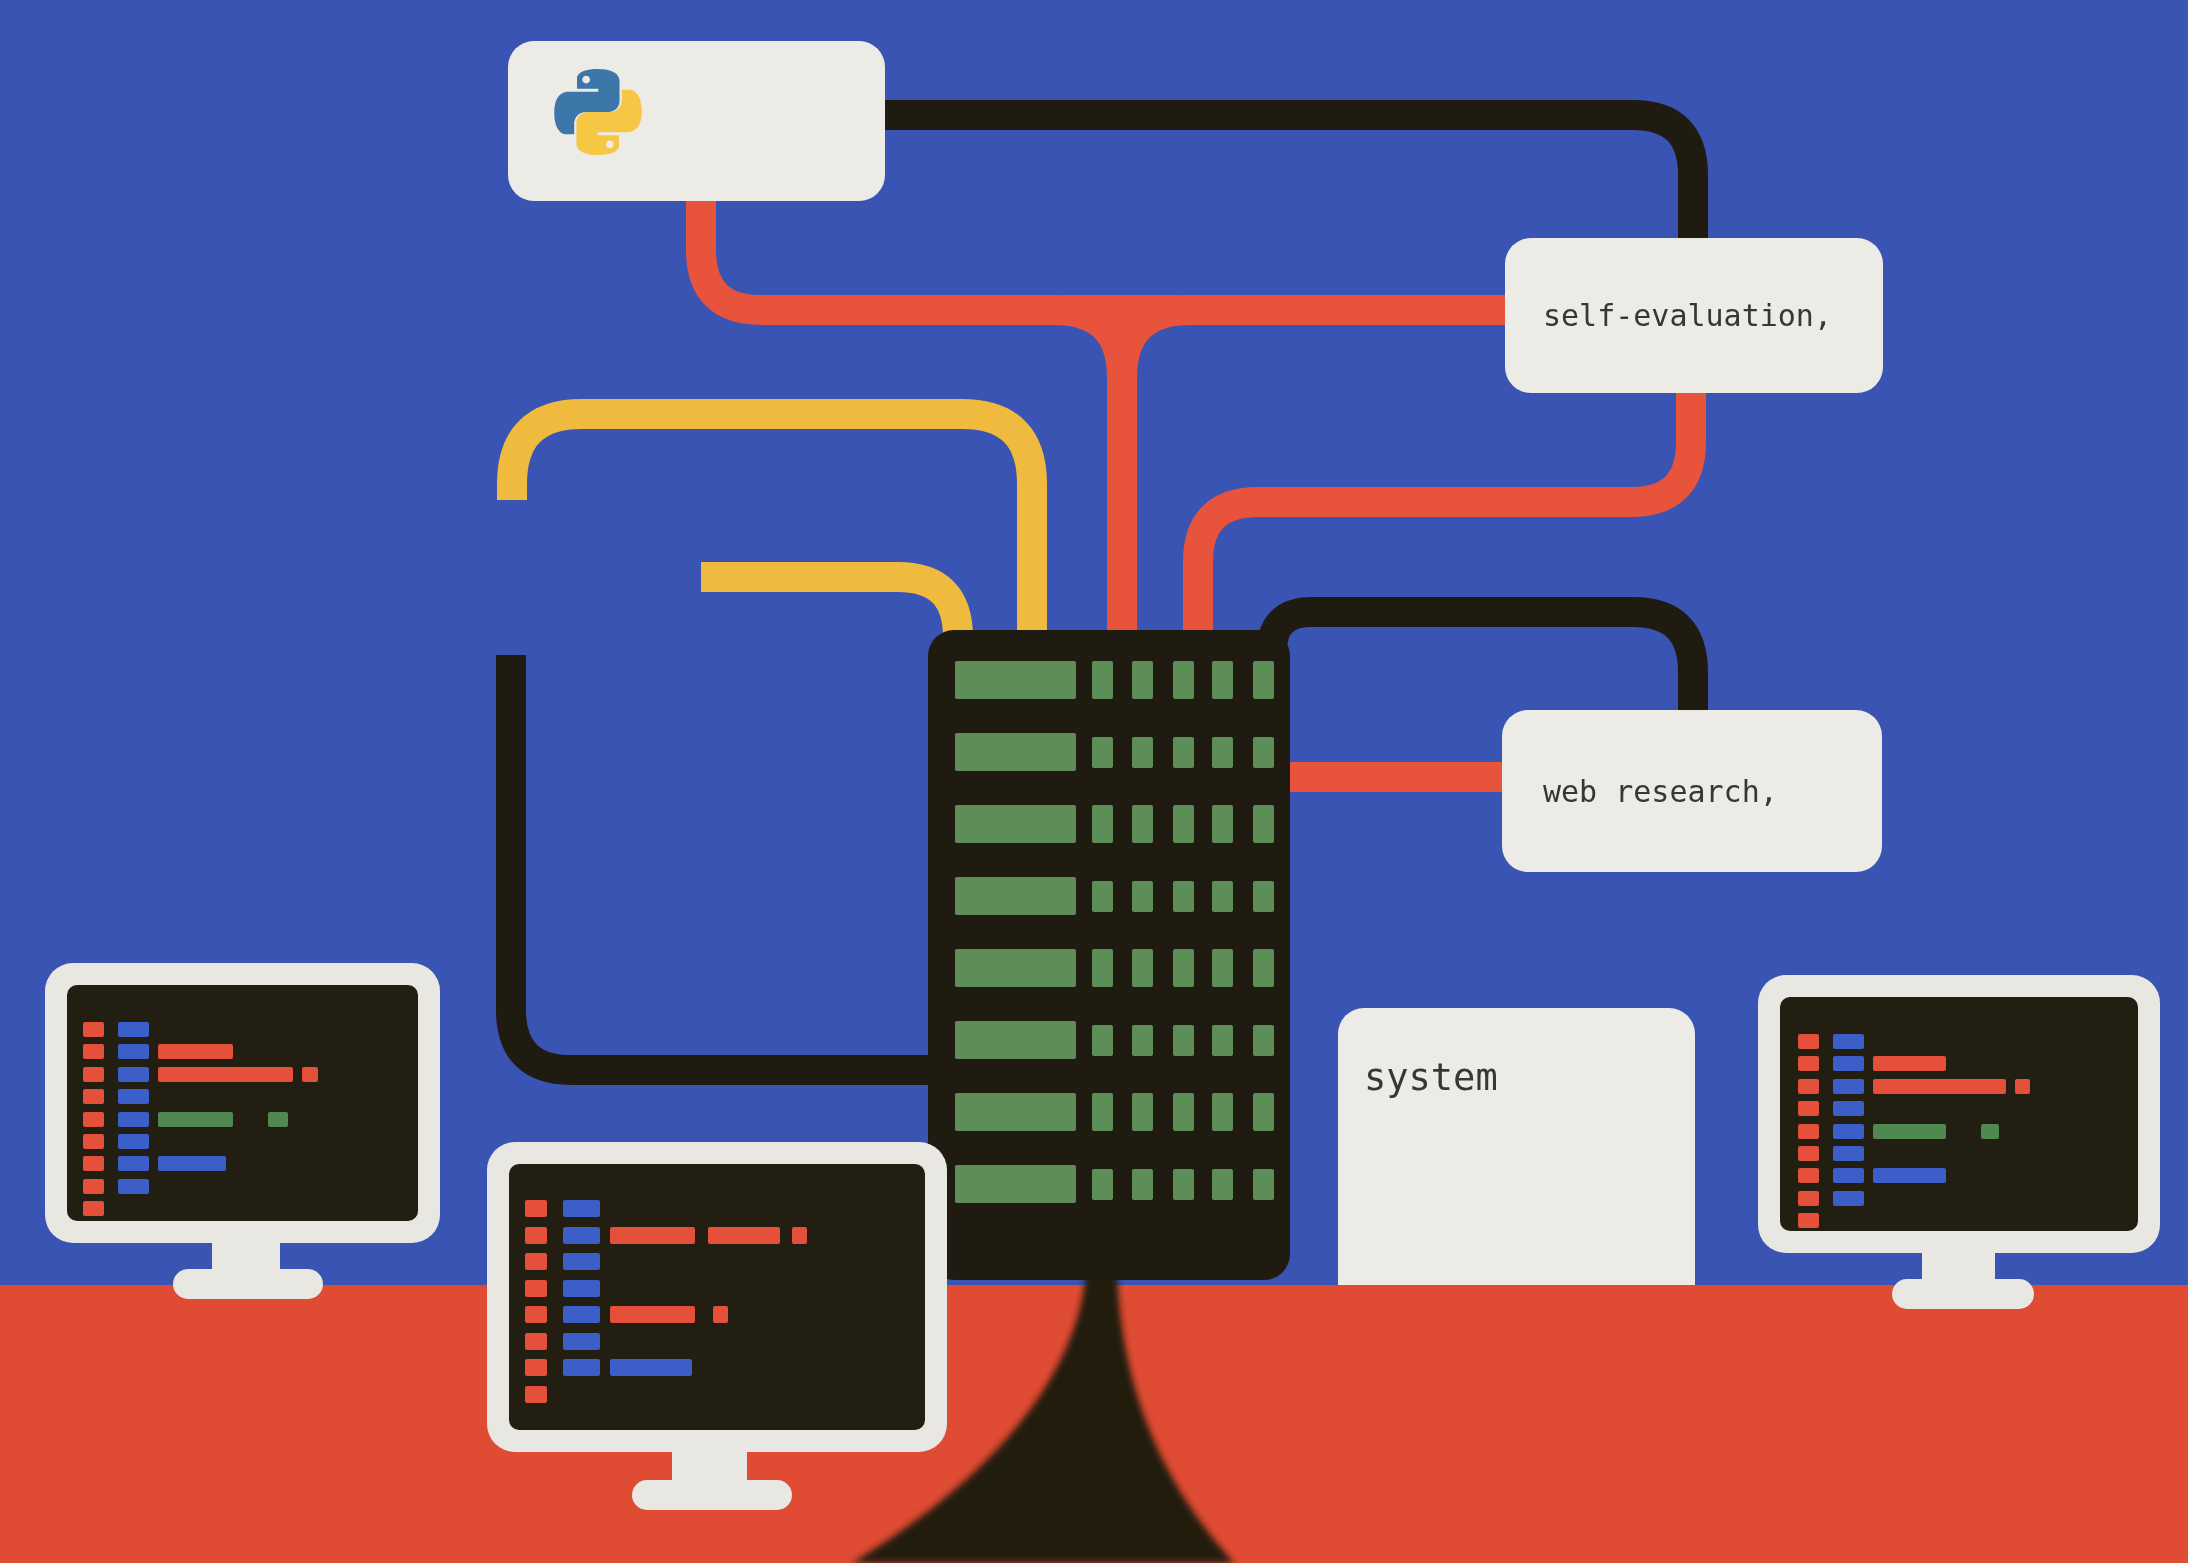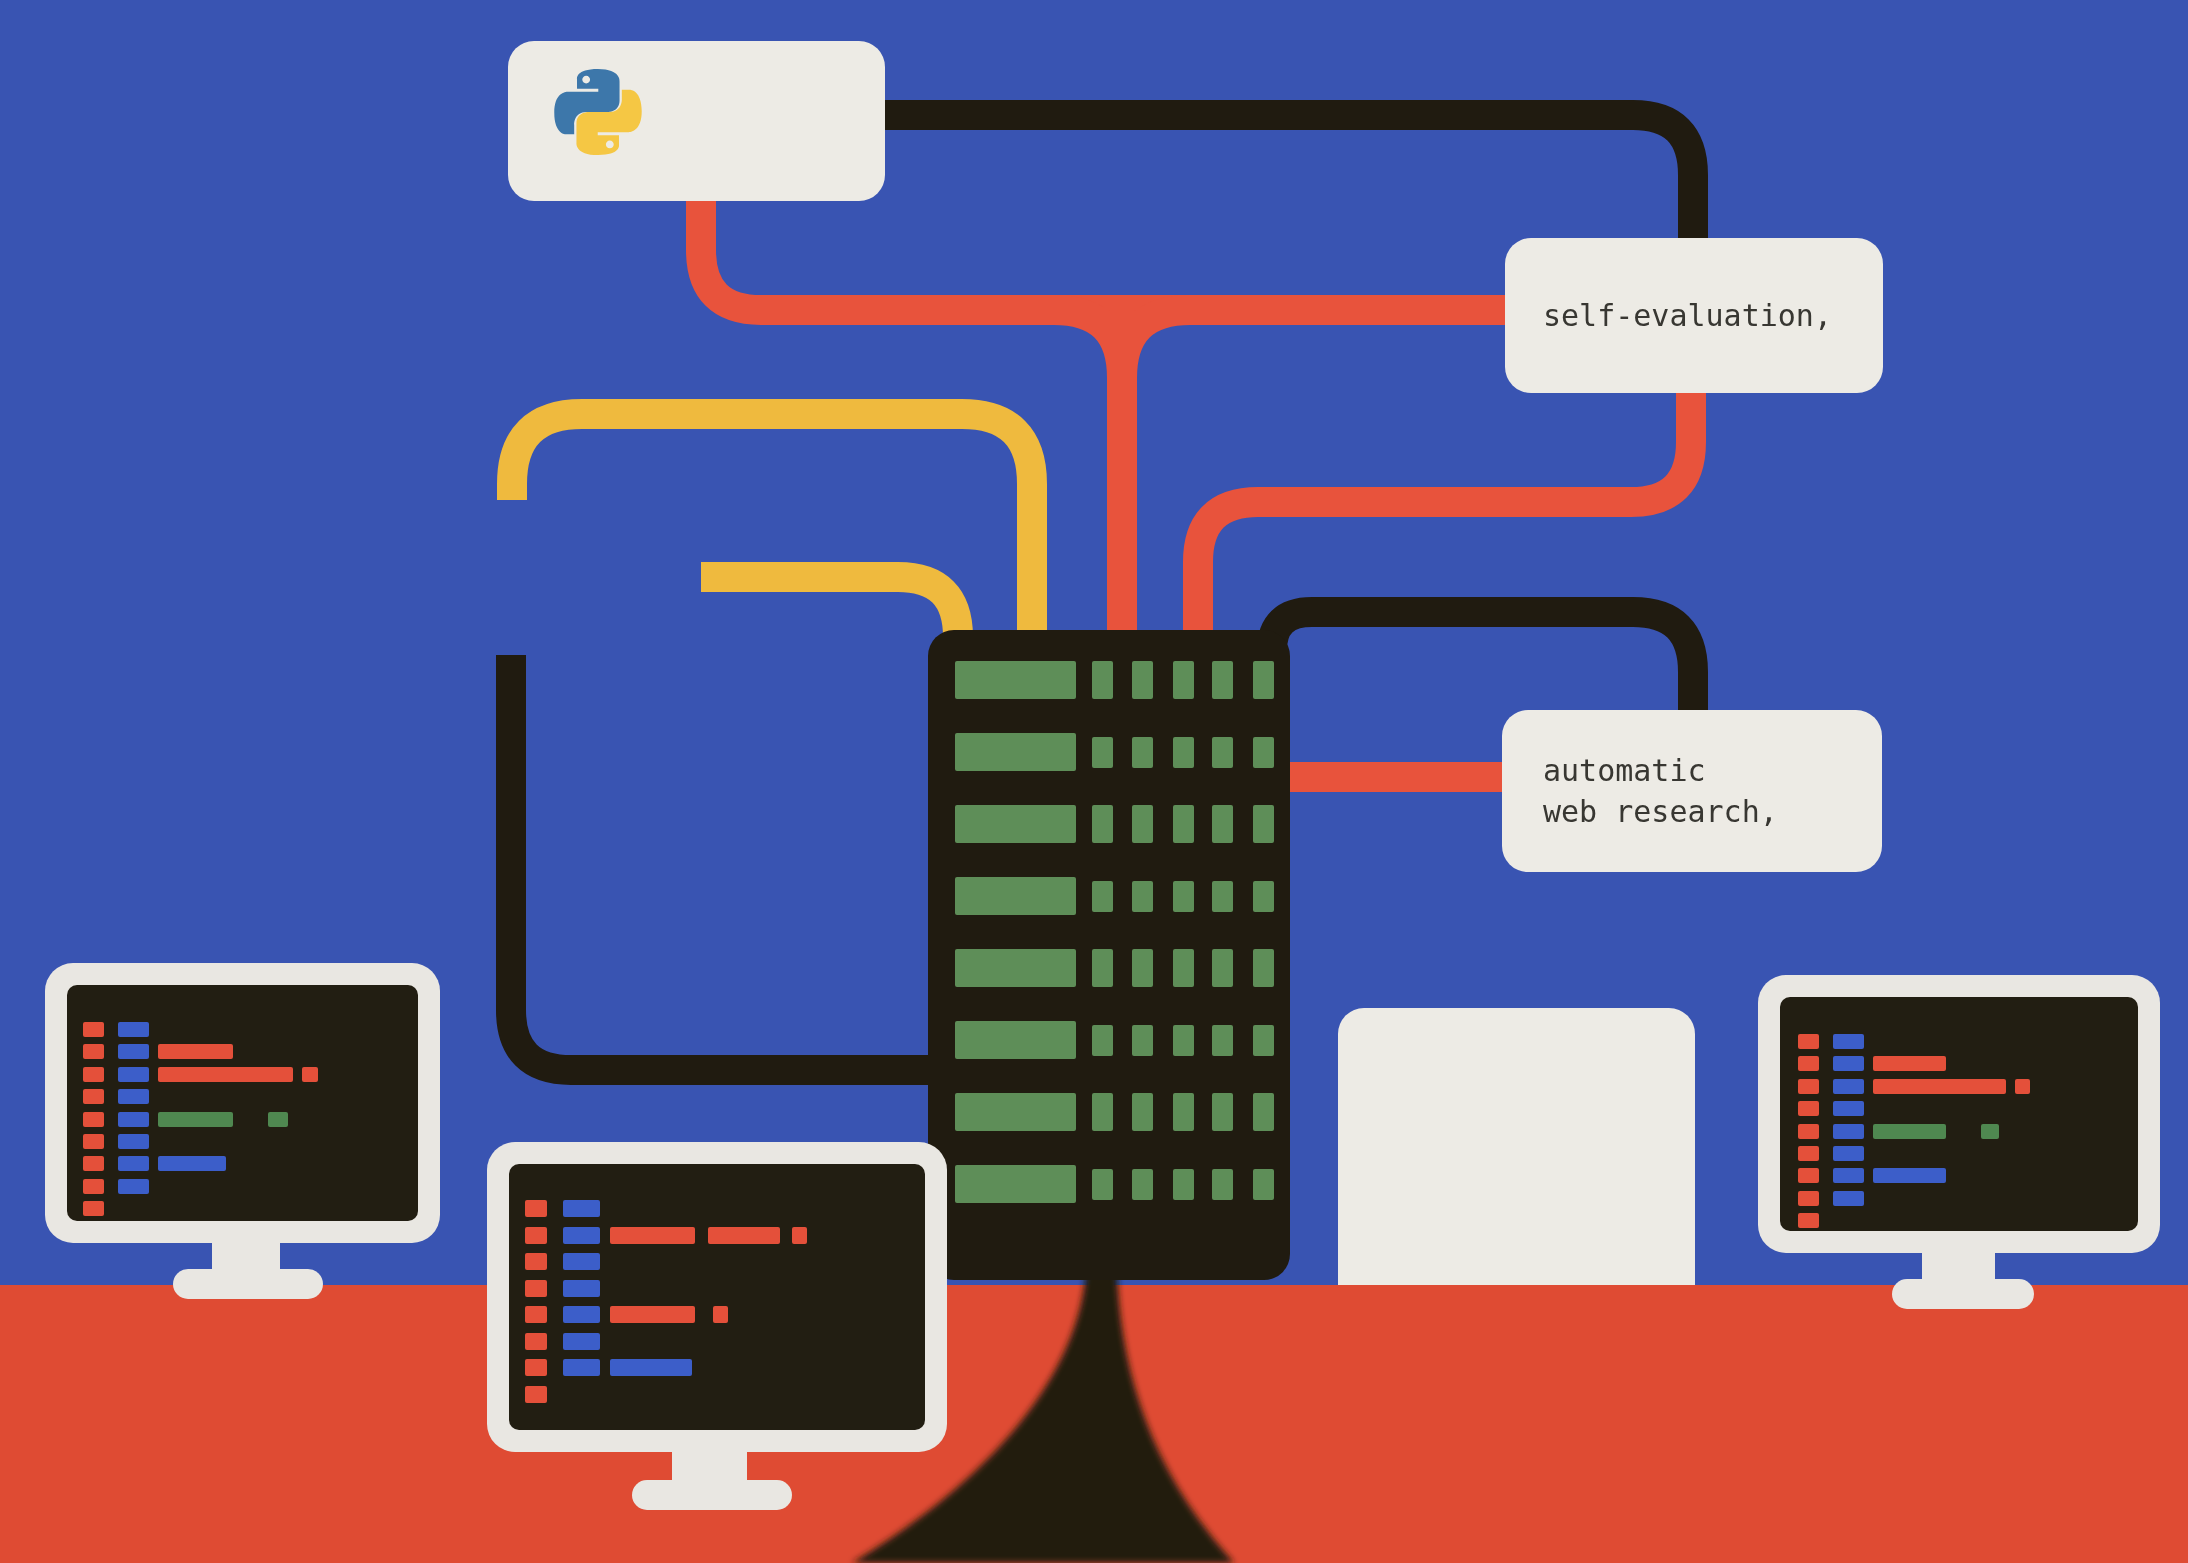--- a/index.html
+++ b/index.html
@@ -117,25 +117,25 @@
       <path fill="var(--python-yellow)" d="M55.1 102.4c24.6 0 23-10.7 23-10.7l-.03-11.1H54.7v-3.3h32.7s15.7 1.8 15.7-23c0-24.8-13.7-23.9-13.7-23.9h-8.2v10.8s.44 13.7-13.5 13.7H44.4s-13.1-.2-13.1 12.7v21.1s-1.9 13.7 23.8 13.7zM68 95c-2.4 0-4.3-1.9-4.3-4.3 0-2.4 1.9-4.3 4.3-4.3 2.4 0 4.3 1.9 4.3 4.3 0 2.4-1.9 4.3-4.3 4.3z"></path>
     </svg>
   </div>
 
   <div class="label-box box-self-eval">
     <div>self-evaluation,</div>
   </div>
 
 
   <div class="label-box box-web-research">
-    <div>automatic</div>
     <div>web research,</div>
   </div>
 
   <div class="label-box box-uncertainty">
+    <div>system</div>
   </div>
 
   <div class="server">
     <div>
         <div class="srv-row" style="top: 31px;">
           <div class="srv-bar"></div>
           <div class="srv-cell" style="left: 164px;"></div>
           <div class="srv-cell" style="left: 204px;"></div>
           <div class="srv-cell" style="left: 245px;"></div>
           <div class="srv-cell" style="left: 284px;"></div>

